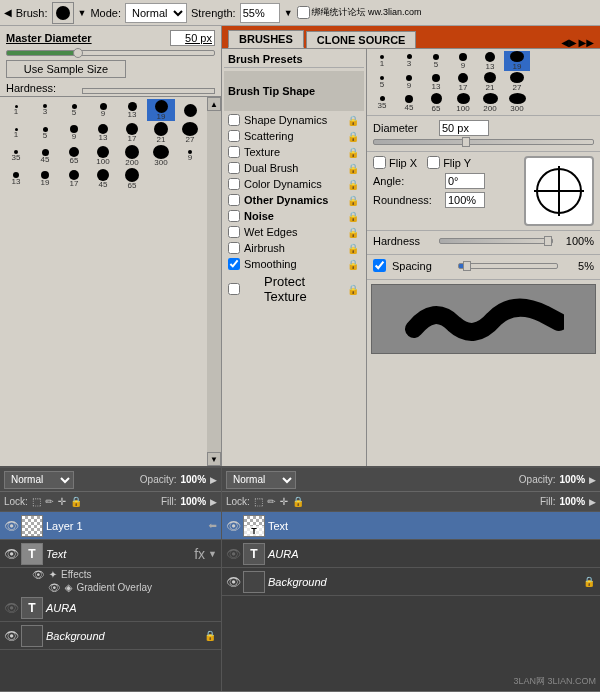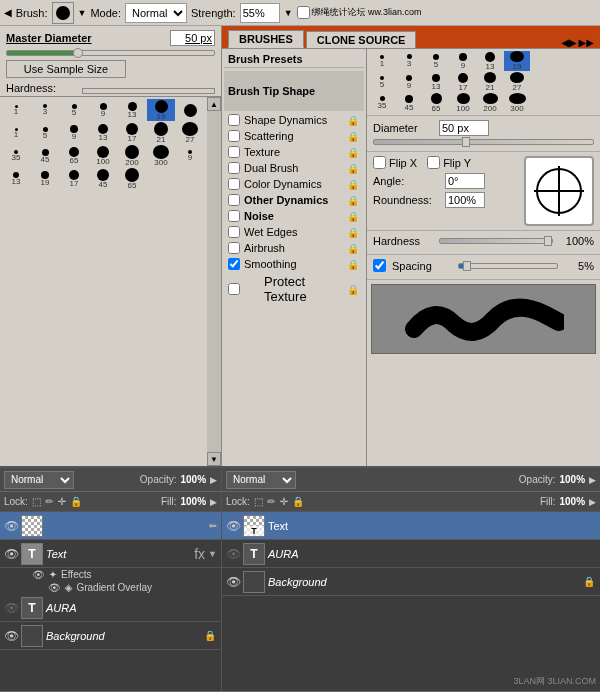--- a/index.html
+++ b/index.html
@@ -905,20 +905,21 @@
       <span class="lock-icon-item" title="Lock All">🔒</span>
       <span class="fill-label">Fill:</span>
       <span class="fill-val">100%</span>
       <span style="font-size:9px;color:#ccc;cursor:pointer;">▶</span>
     </div>
     <div class="layers-list">
 
       <div class="layer-row selected">
         <span class="layer-eye">👁</span>
         <div class="layer-thumb checker"></div>
+        <span class="layer-name">Layer 1</span>
         <span style="font-size:10px;color:#aaa;margin-left:auto;">⬅</span>
       </div>
 
       <div class="layer-row">
         <span class="layer-eye">👁</span>
         <div class="layer-thumb" style="background:#888;font-size:12px;font-weight:bold;color:#fff;display:flex;align-items:center;justify-content:center;">T</div>
         <span class="layer-name italic">Text</span>
         <span class="layer-fx">fx</span>
         <span style="font-size:9px;color:#aaa;">▼</span>
       </div>

